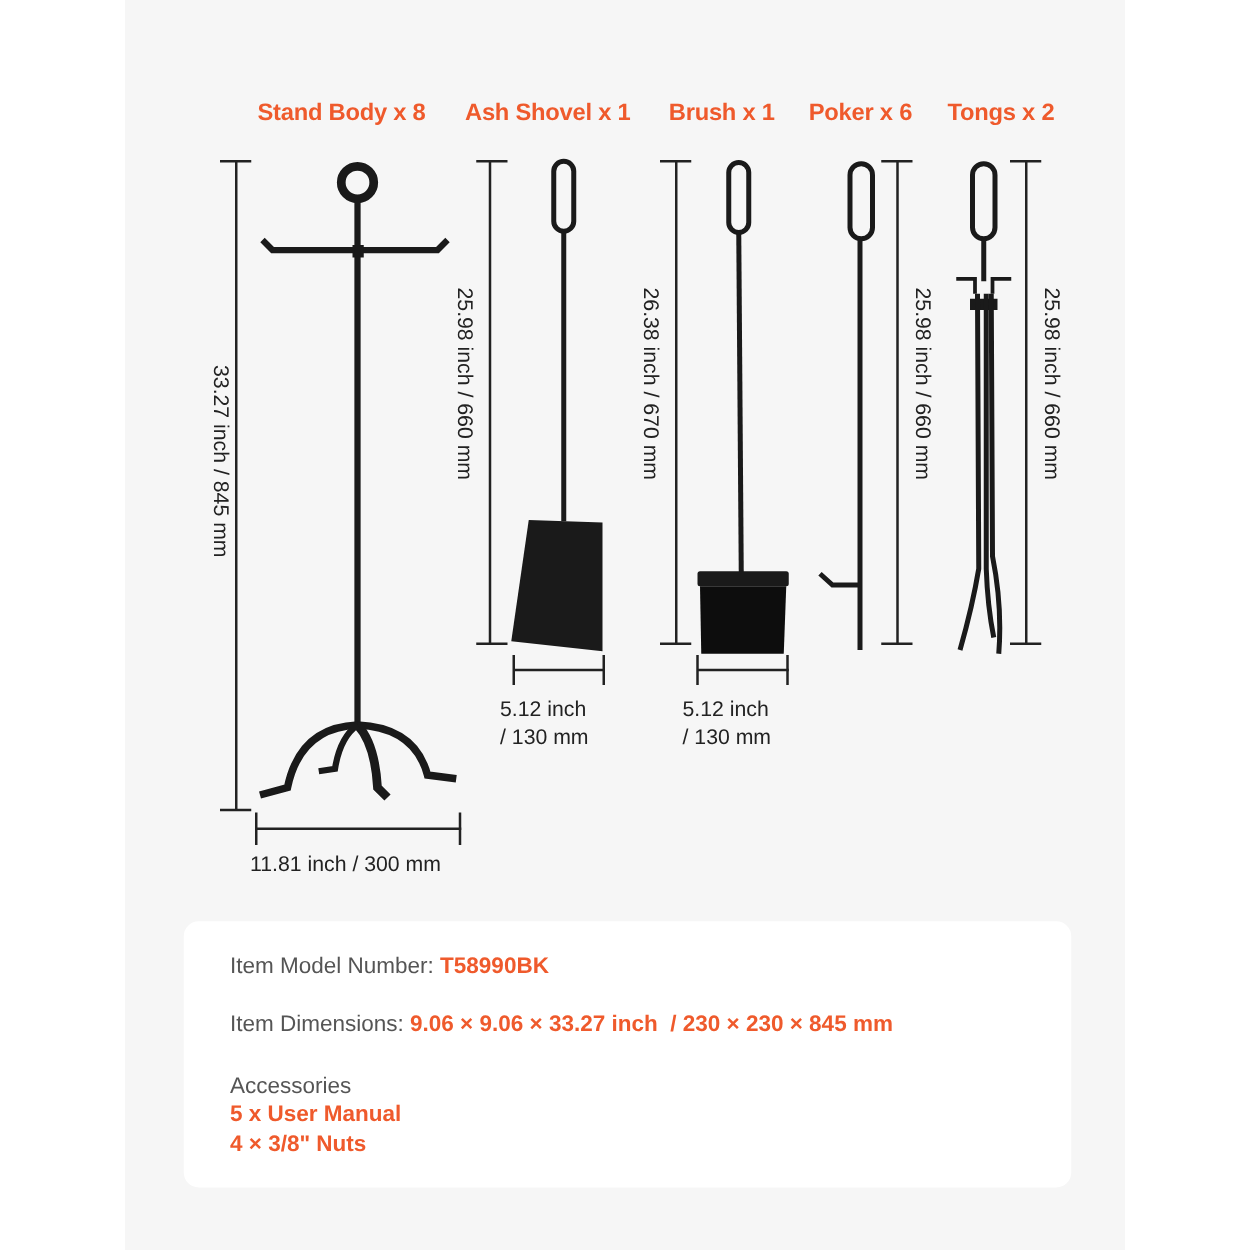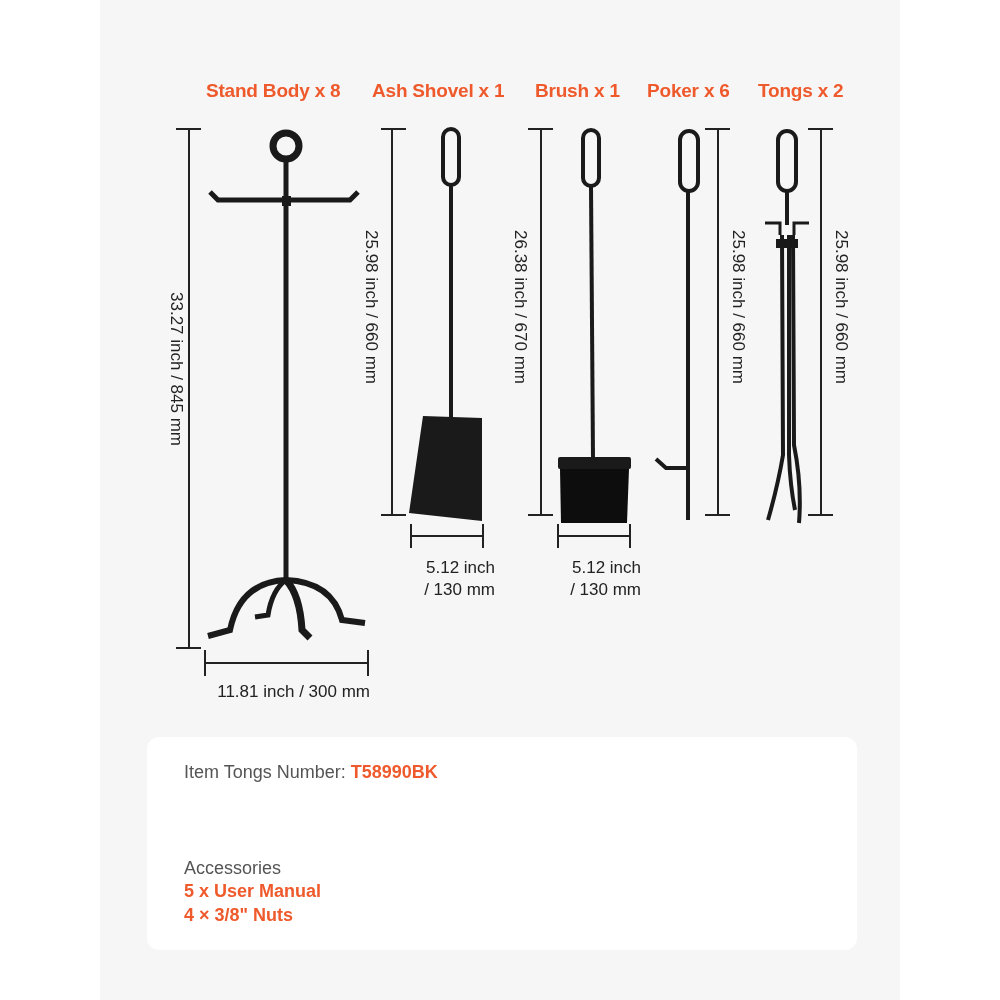--- a/index.html
+++ b/index.html
@@ -4,21 +4,21 @@
 <style>
   html, body { margin:0; padding:0; }
   body { width:1000px; height:1000px; background:#ffffff; position:relative; overflow:hidden;
          font-family:"Liberation Sans", sans-serif; }
   .panel { position:absolute; left:100px; top:0; width:800px; height:1000px; background:#f6f6f6; }
   .title { position:absolute; top:80px; font-weight:bold; font-size:19px; color:#ef5a2c; white-space:nowrap; letter-spacing:-0.2px; }
   .dim-v { position:absolute; width:2px; background:#222; }
   .dim-h { position:absolute; height:2px; background:#222; }
   .vlabel { position:absolute; font-size:17px; color:#222; white-space:nowrap;
             transform-origin:0 0; transform:rotate(90deg); }
-  .hlabel { position:absolute; font-size:17px; color:#222; text-align:right; line-height:23px; white-space:nowrap; }
+  .hlabel { position:absolute; font-size:17px; color:#222; text-align:left; line-height:23px; white-space:nowrap; }
   svg.tool { position:absolute; }
   .card { position:absolute; left:147px; top:737px; width:710px; height:213px; background:#ffffff; border-radius:12px; }
   .row { position:absolute; font-size:18px; color:#555; white-space:nowrap; }
   .row .v { color:#ef5a2c; font-weight:bold; }
   .acc { position:absolute; left:37px; font-size:18px; white-space:nowrap; }
   .acc.o { color:#ef5a2c; font-weight:bold; }
   .acc.g { color:#555; }
 </style>
 </head>
 <body>
@@ -102,18 +102,21 @@
   <path d="M27 110 L27 330 Q 28 360 33 385" stroke="#1a1a1a" stroke-width="4" fill="none"></path>
   <path d="M31 110 L32 320 Q 40 360 37 398" stroke="#1a1a1a" stroke-width="4" fill="none"></path>
 </svg>
 <div class="dim-v" style="left:820px;top:128px;height:387px"></div>
 <div class="dim-h" style="left:808px;top:128px;width:25px"></div>
 <div class="dim-h" style="left:808px;top:514px;width:25px"></div>
 <div class="vlabel" style="left:851px;top:230px">25.98 inch / 660 mm</div>
 
 <div class="card">
   <div class="row" style="left:37px;top:25px">
-    <span>Item Tongs Number: </span><span class="v">T58990BK</span>
+    <span>Item Model Number: </span><span class="v">T58990BK</span>
+  </div>
+  <div class="row" style="left:37px;top:72px">
+    <span>Item Dimensions: </span><span class="v" style="white-space:pre">9.06 × 9.06 × 33.27 inch  / 230 × 230 × 845 mm</span>
   </div>
   <div class="acc g" style="top:121px">Accessories</div>
   <div class="acc o" style="top:144px">5 x User Manual</div>
   <div class="acc o" style="top:168px">4 × 3/8" Nuts</div>
 </div>
 
 </body></html>

